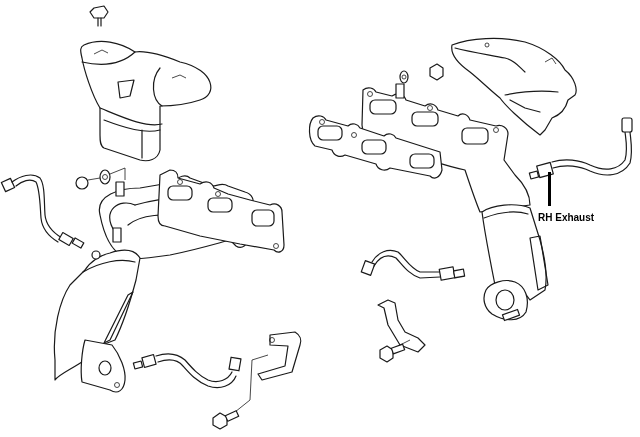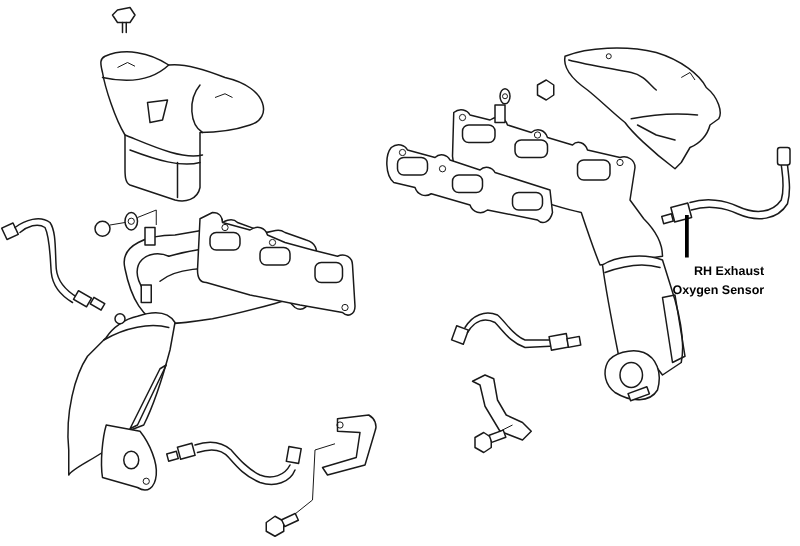--- a/index.html
+++ b/index.html
@@ -172,14 +172,13 @@
 
   <g>
     <polygon class="lnf" points="380,350 387,346 393,350 393,358 387,362 380,358"></polygon>
     <rect class="lnf" x="392" y="346" width="12" height="6" transform="rotate(-20 398 349)"></rect>
   </g>
 </svg>
 
 <div class="callout-bar"></div>
 <div class="label">
   <div>RH Exhaust</div>
-  <div>Oxygen Sensor</div>
 </div>
 
 </body></html>

